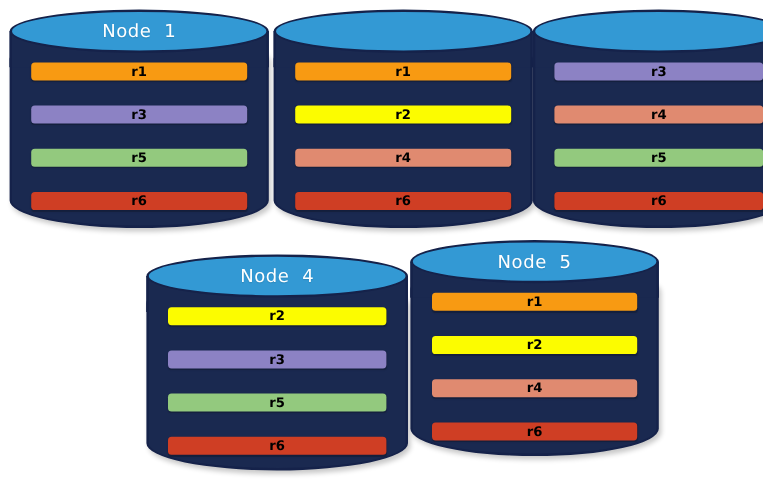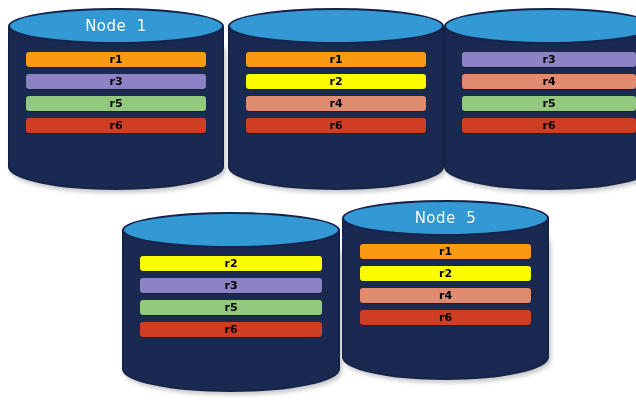--- a/index.html
+++ b/index.html
@@ -84,21 +84,21 @@
   }
 
   .replica-list {
     position: absolute;
     left: 0;
     top: 44px;
     width: 100%;
     z-index: 5;
     display: flex;
     flex-direction: column;
-    gap: 7px;
+    gap: 21px;
     padding: 0 18px;
     box-sizing: border-box;
   }
   .replica {
     height: 15px;
     border-radius: 3px;
     display: flex;
     align-items: center;
     justify-content: center;
     font-size: 11px;
@@ -147,20 +147,21 @@
         <div class="replica" style="background: rgb(224, 138, 112);">r4</div>
         <div class="replica" style="background: rgb(147, 201, 126);">r5</div>
         <div class="replica" style="background: rgb(207, 62, 36);">r6</div>
       </div>
     </div>
     <div class="node" style="left: 122px; top: 212px; width: 182px; height: 180px;">
       <div class="cyl-body">
         <div class="cyl-body-top-mask"></div>
       </div>
       <div class="cyl-top"></div>
+      <div class="cyl-title">Node  4</div>
       <div class="replica-list">
         <div class="replica" style="background: rgb(252, 252, 0);">r2</div>
         <div class="replica" style="background: rgb(140, 130, 196);">r3</div>
         <div class="replica" style="background: rgb(147, 201, 126);">r5</div>
         <div class="replica" style="background: rgb(207, 62, 36);">r6</div>
       </div>
     </div>
     <div class="node" style="left: 342px; top: 200px; width: 171px; height: 180px;">
       <div class="cyl-body">
         <div class="cyl-body-top-mask"></div>

